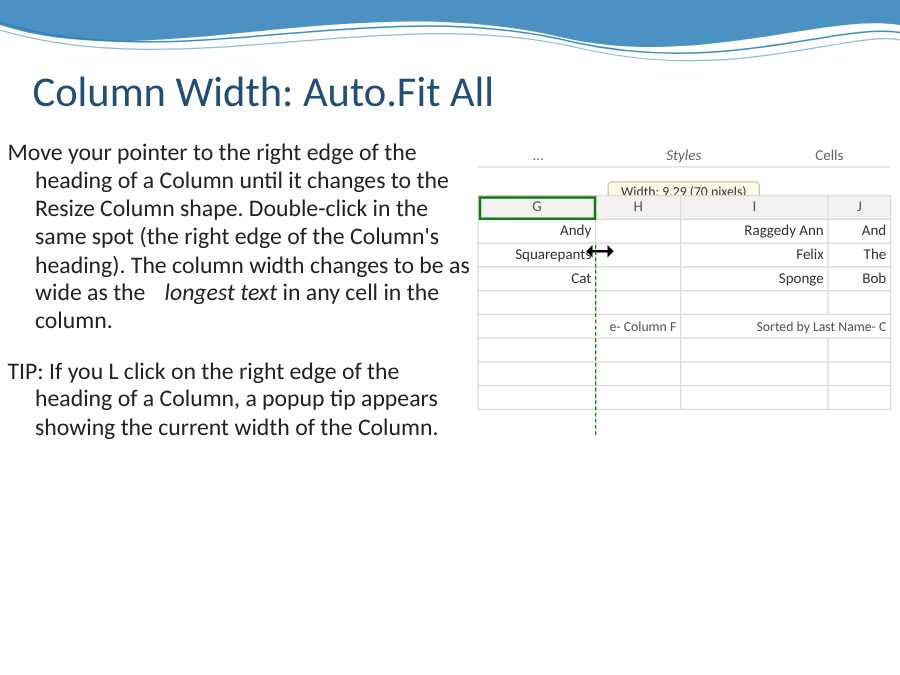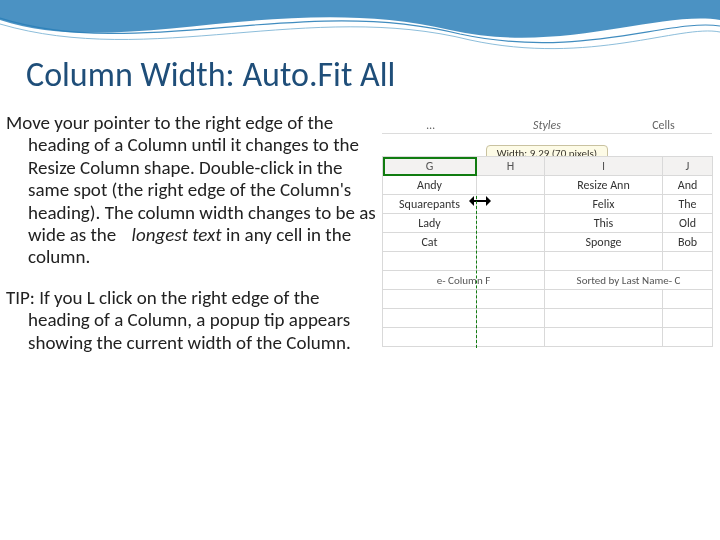--- a/index.html
+++ b/index.html
@@ -18,21 +18,21 @@
   .shot .top .seg:nth-child(2){ flex:1.4;font-style:italic; }
   .shot .tipbar { height: 22px; display: flex; justify-content: center; align-items: center; gap: 4px; }
   .shot .tiplabel { background: #fdfbe6; border: 1px solid #c9c2a0; border-radius: 3px; padding: 1px 10px; font-size: 11px; color: #3a362e; margin-top: 16px; }
   .shot .tiplabel.rounded { border-radius: 4px; }
   .shot .grid { position: relative; }
   .shot table { border-collapse: collapse; width: 100%; table-layout: fixed; }
   .shot col.g { width: 94px; }
   .shot col.h { width: 68px; }
   .shot col.i { width: 118px; }
   .shot col.j { width: 50px; }
-  .shot th, .shot td { border: 1px solid #d9d9d9; height: 19px; padding: 0 3px; font-weight: 400; text-align: center; white-space: nowrap; overflow: hidden; }
+  .shot th, .shot td { border: 1px solid #d9d9d9; height: 19px; padding: 0 3px; font-weight: 400; text-align: right; white-space: nowrap; overflow: hidden; }
   .shot th { background: #f3f2f1; text-align: center; font-weight: 400; color: #555; }
   .shot tr.blank td { background: #fff; }
   .shot .footerrow td { font-size: 11px; color: #555; }
   .shot .gcol-highlight { outline: 2px solid #107c10; outline-offset: -2px; }
   .shot .resize-cursor { position: absolute; top: 40px; left: 91px; width: 14px; height: 14px; }
   .shot .resize-cursor .bar { position: absolute; top: 4px; left: 0; width: 14px; height: 2px; background: #000; }
   .shot .resize-cursor .arrL, .shot .resize-cursor .arrR { position: absolute; top: 0; width: 0; height: 0; border-top: 5px solid transparent; border-bottom: 5px solid transparent; }
   .shot .resize-cursor .arrL { left: -4px; border-right: 5px solid #000; }
   .shot .resize-cursor .arrR { right: -4px; border-left: 5px solid #000; }
   .shot .resize-line { position: absolute; top: 40px; left: 94px; width: 0; height: 152px; border-left: 1px dashed #107c10; }
@@ -83,34 +83,28 @@
         <tbody>
             <tr>
           <th class="gcol-highlight">G</th>
           <th>H</th>
           <th>I</th>
           <th>J</th>
         </tr>
         <tr>
           <td>Andy</td>
           <td></td>
-          <td>Resize Ann</td>
+          <td>Raggedy Ann</td>
           <td>And</td>
         </tr>
         <tr>
           <td>Squarepants</td>
           <td></td>
           <td>Felix</td>
           <td>The</td>
-        </tr>
-        <tr>
-          <td>Lady</td>
-          <td></td>
-          <td>This</td>
-          <td>Old</td>
         </tr>
         <tr>
           <td>Cat</td>
           <td></td>
           <td>Sponge</td>
           <td>Bob</td>
         </tr>
         <tr class="blank">
               <td></td>
               <td></td>

